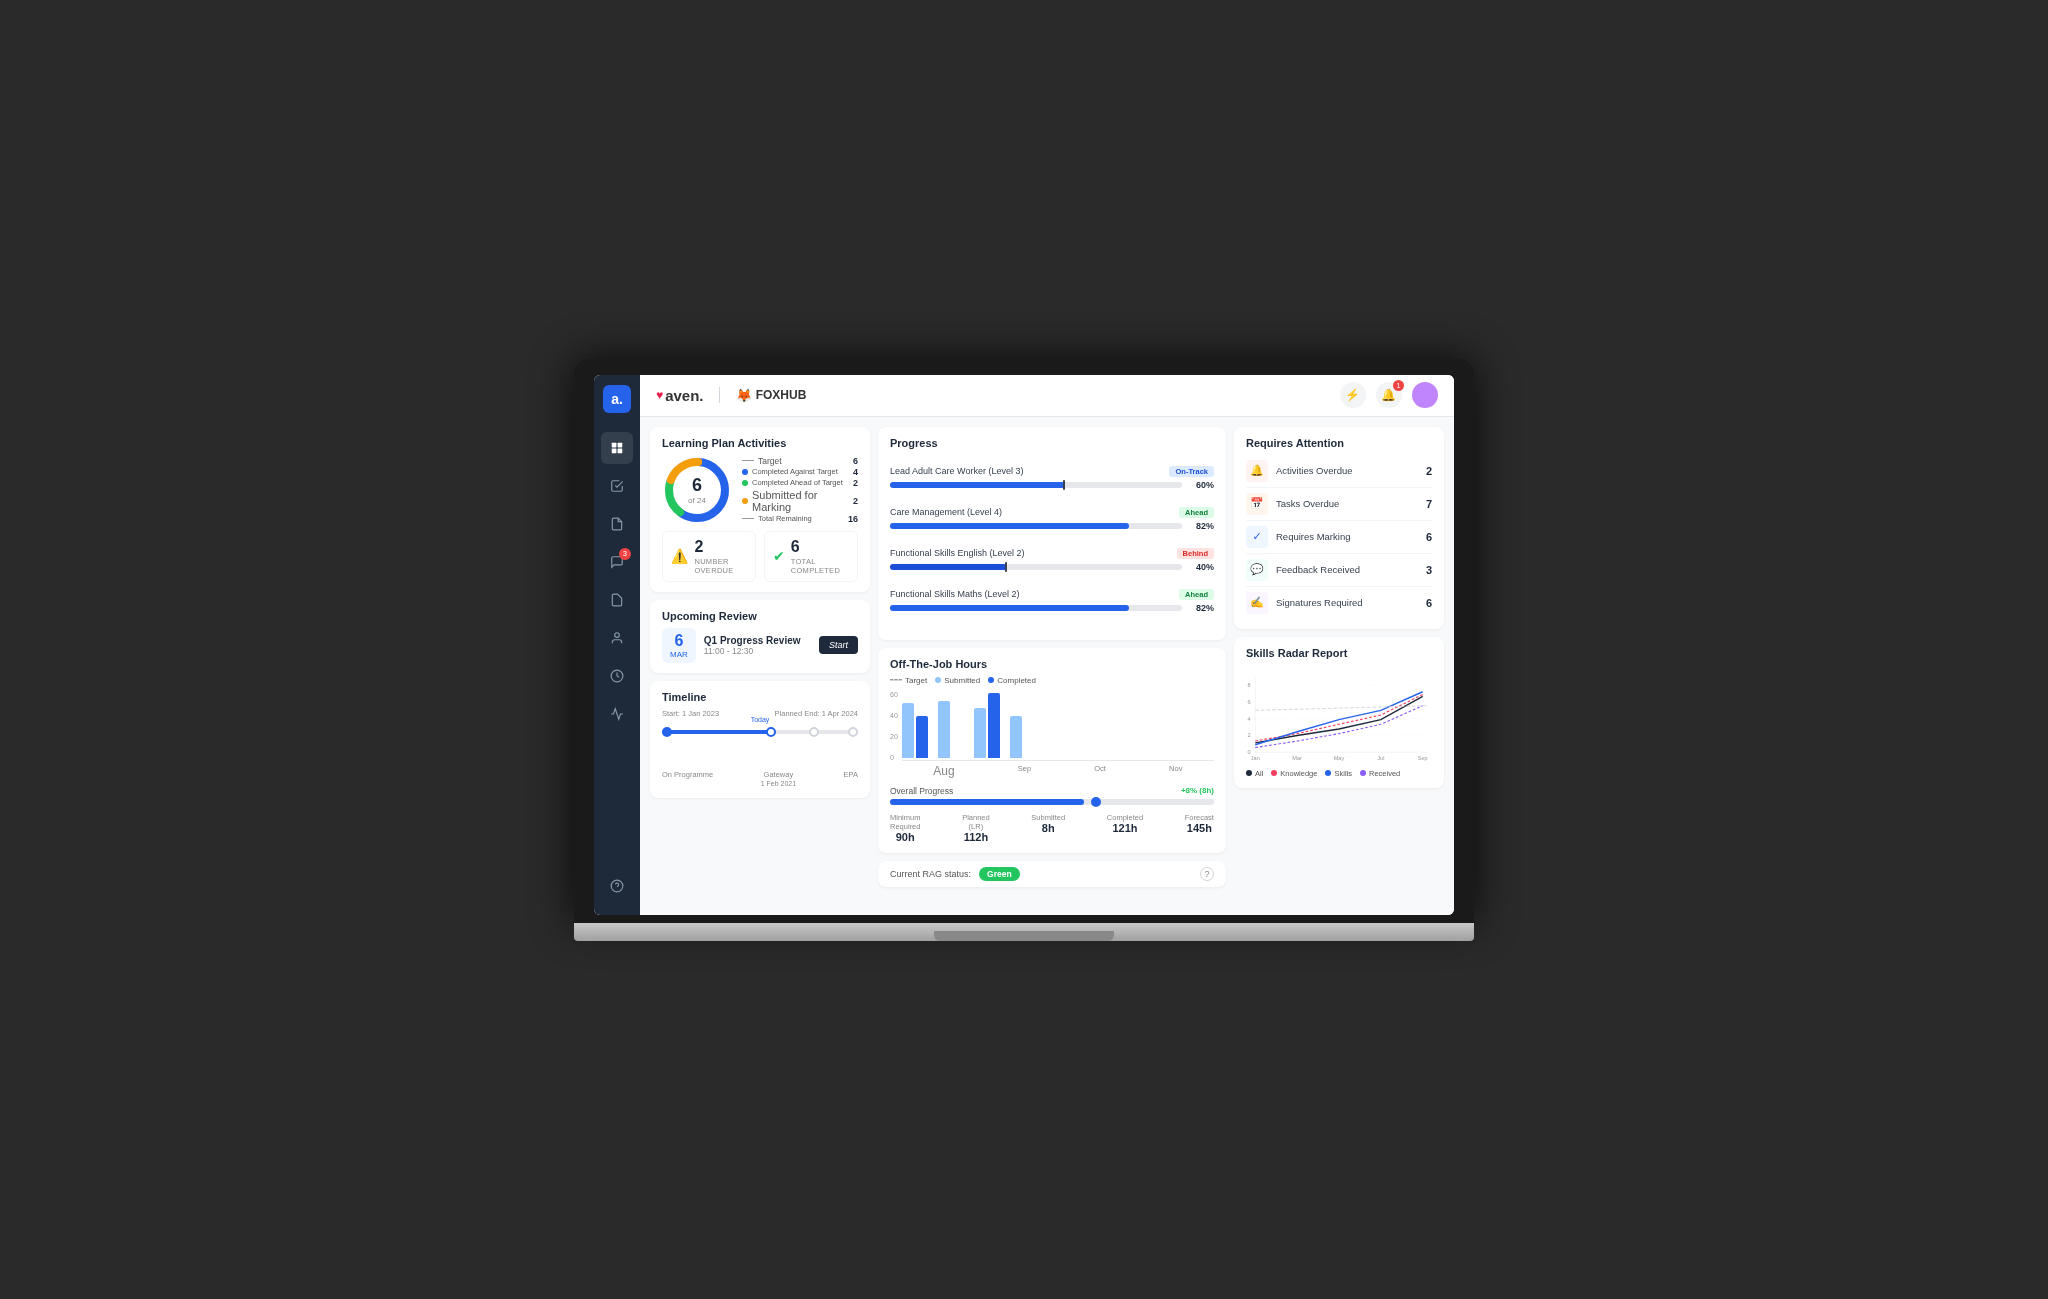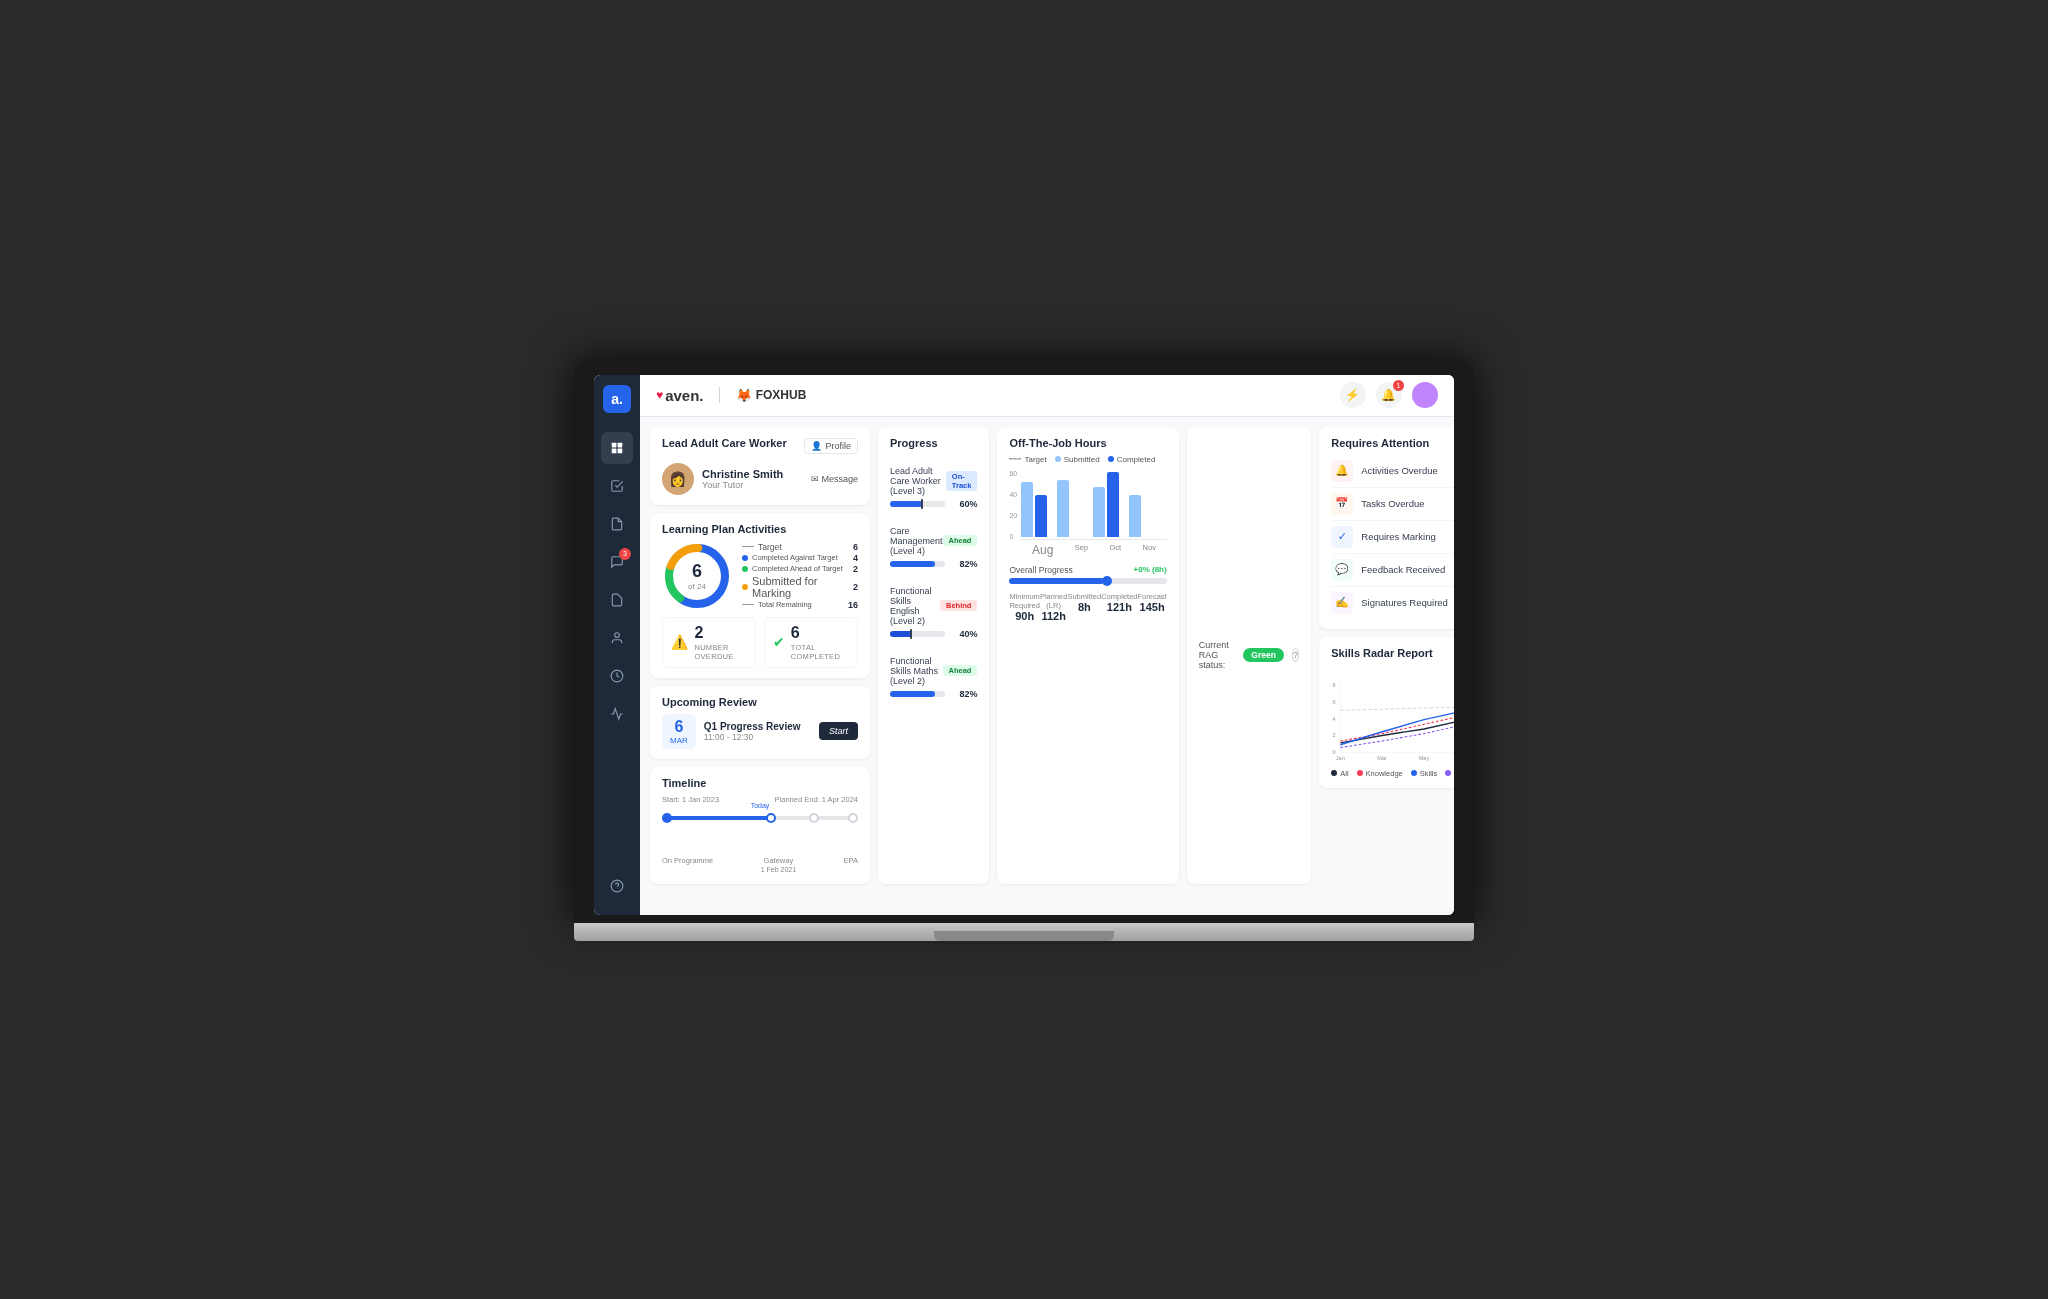--- a/index.html
+++ b/index.html
@@ -360,21 +360,21 @@
     .timeline-today-label {
       position: absolute;
       top: -10px;
       left: 50%;
       transform: translateX(-50%);
       font-size: 7px;
       color: #2563eb;
       white-space: nowrap;
     }
     
-    .progress-col { display: flex; flex-direction: row; gap: 8px; }
+    .progress-col { display: flex; flex-direction: column; gap: 8px; }
     .progress-card {}
     .prog-item { margin: 17px 0; }
     .prog-header { display: flex; align-items: center; justify-content: space-between; margin-bottom: 3px; }
     .prog-name { font-size: 9px; color: #374151; }
     .prog-badge {
       font-size: 7.5px;
       padding: 1px 6px;
       border-radius: 3px;
       font-weight: 600;
     }
@@ -615,40 +615,20 @@
               <span class="badge">1</span>
             </div>
             <div class="avatar"></div>
           </div>
         </div>
 
         <div class="content">
 
           <div class="left-col">
 
-            <div class="card tutor-card">
-              <div class="tutor-header">
-                <span class="card-title">Lead Adult Care Worker</span>
-                <div class="profile-btn">
-                  <span>👤</span>
-                  <span>Profile</span>
-                </div>
-              </div>
-              <div class="tutor-info">
-                <div class="tutor-avatar">👩</div>
-                <div>
-                  <div class="tutor-name">Christine Smith</div>
-                  <div class="tutor-role">Your Tutor</div>
-                </div>
-                <div class="msg-btn">
-                  <span>✉</span>
-                  <span>Message</span>
-                </div>
-              </div>
-            </div>
 
             <div class="card learning-card">
               <div class="card-title">Learning Plan Activities</div>
               <div class="donut-section">
                 <div class="donut-wrap">
                   <svg width="70" height="70" viewBox="0 0 70 70">
                     <circle cx="35" cy="35" r="28" fill="none" stroke="#e5e7eb" stroke-width="8"></circle>
                     <circle cx="35" cy="35" r="28" fill="none" stroke="#2563eb" stroke-width="8" stroke-dasharray="105 72" stroke-dashoffset="44" stroke-linecap="round"></circle>
                     <circle cx="35" cy="35" r="28" fill="none" stroke="#22c55e" stroke-width="8" stroke-dasharray="35 142" stroke-dashoffset="-62" stroke-linecap="round"></circle>
                     <circle cx="35" cy="35" r="28" fill="none" stroke="#f59e0b" stroke-width="8" stroke-dasharray="35 142" stroke-dashoffset="-98" stroke-linecap="round"></circle>
@@ -976,21 +956,21 @@
                 <div class="skills-legend-item">
                   <div class="skills-legend-dot" style="background:#f43f5e"></div>
                   <span>Knowledge</span>
                 </div>
                 <div class="skills-legend-item">
                   <div class="skills-legend-dot" style="background:#2563eb"></div>
                   <span>Skills</span>
                 </div>
                 <div class="skills-legend-item">
                   <div class="skills-legend-dot" style="background:#8b5cf6"></div>
-                  <span>Remaining</span>
+                  <span>Received</span>
                 </div>
               </div>
             </div>
           </div>
         </div>
       </div>
     </div>
   </div>
   <div class="laptop-base"></div>
 </div>

